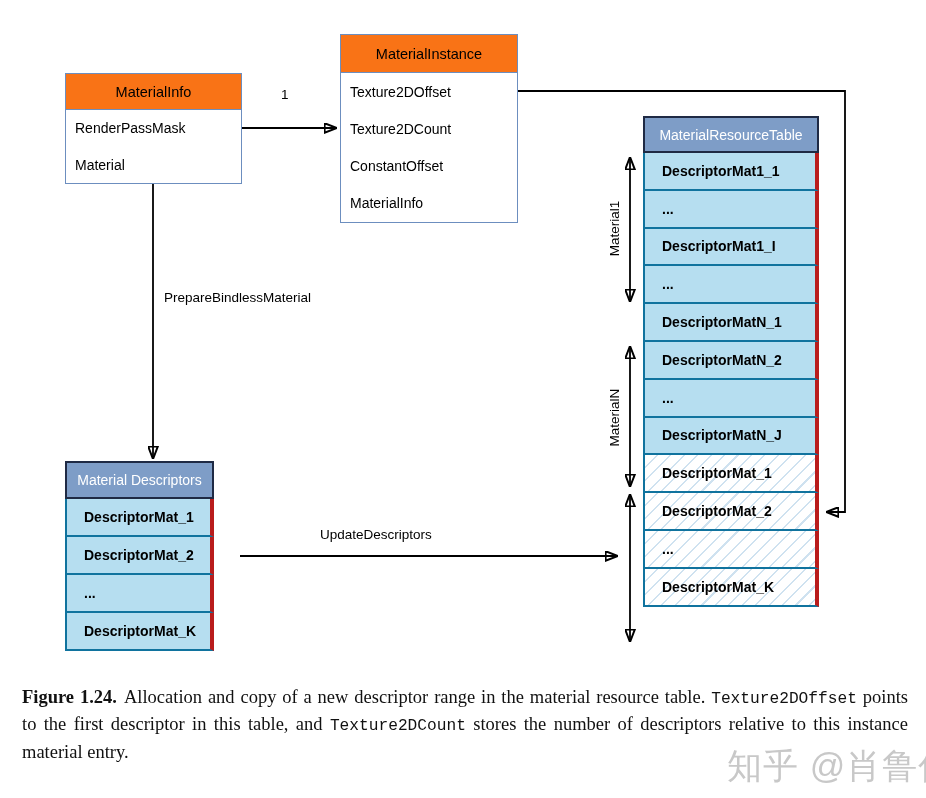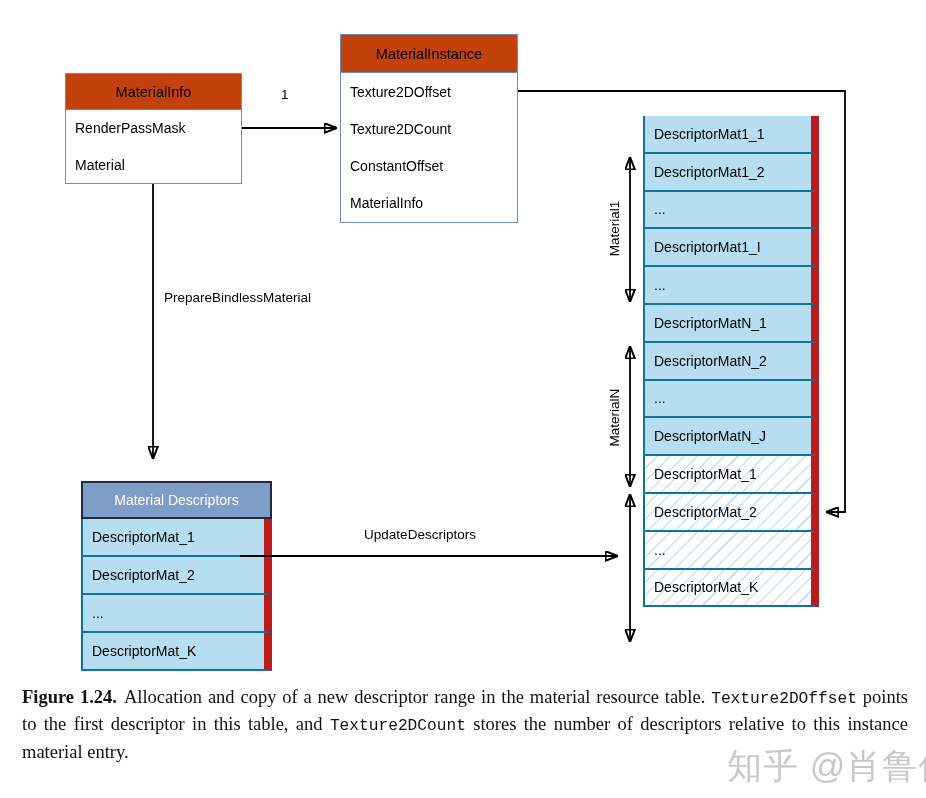--- a/index.html
+++ b/index.html
@@ -4,21 +4,21 @@
 <style>
   * { margin:0; padding:0; box-sizing:border-box; }
   html,body { background:#ffffff; }
   #stage {
     position:relative; width:926px; height:798px; background:#ffffff;
     font-family:"Liberation Sans", sans-serif; color:#000; overflow:hidden;
   }
   
   .clsbox { position:absolute; background:#ffffff; border:1.5px solid #6c8ebf; z-index:2; }
   .cls-header {
-    background:#c2410c; border-bottom:1.5px solid #6c8ebf;
+    background:#f97316; border-bottom:1.5px solid #6c8ebf;
     display:flex; align-items:center; justify-content:center;
     font-size:14.5px; color:#000;
   }
   .cls-field { display:flex; align-items:center; padding-left:9px; font-size:14px; }
 
   #cullsubmesh { left:65px; top:73px; width:177px; height:111px; }
   #cullsubmesh .cls-header { height:36px; }
   #cullsubmesh .cls-field { height:36.5px; }
 
   #materialinstance { left:340px; top:34px; width:178px; height:189px; }
@@ -26,43 +26,43 @@
   #materialinstance .cls-field { height:37px; }
 
   
   .dtable { position:absolute; z-index:2; }
   .dt-header {
     width:100%; background:#7e9dc7; color:#ffffff; border:2px solid #1f2a44;
     display:flex; align-items:center; justify-content:center; font-size:14px;
   }
   .dt-row {
     width:100%; background:#b6def0;
-    border-left:2px solid #10739e; border-right:8px solid #b91c1c; border-bottom:2px solid #10739e;
-    display:flex; align-items:center; padding-left:9px; font-size:14px; color:#000;
+    border-left:2px solid #10739e; border-right:4px solid #b91c1c; border-bottom:2px solid #10739e;
+    display:flex; align-items:center; padding-left:17px; font-size:14px; color:#000;font-weight:bold;
   }
   .dt-row.hatched {
     background:repeating-linear-gradient(135deg,
       #ffffff 0px, #ffffff 8px, #cfe2f0 8px, #cfe2f0 9.5px);
   }
   #resourcetable { left:643px; top:116px; width:176px; }
   #resourcetable .dt-header { height:37px; }
   #resourcetable .dt-row { height:37.8px; }
 
-  #materialdescriptors { left:65px; top:481px; width:191px;margin-left:16px; }
+  #materialdescriptors { left:65px; top:461px; width:149px; }
   #materialdescriptors .dt-header { height:38px; }
   #materialdescriptors .dt-row { height:38px; }
 
   
   #connectors { position:absolute; left:0; top:0; z-index:3; pointer-events:none; }
   #connectors path { fill:none; stroke:#000000; stroke-width:1.8px; }
 
   .edge-label { position:absolute; z-index:4; font-size:13.5px; color:#000; background:transparent; }
   #lbl-one { left:281px; top:87px; }
   #lbl-prepare { left:164px; top:290px; }
-  #lbl-update { left:320px; top:527px; width:200px; text-align:center; }
+  #lbl-update { left:320px; top:527px; width:200px; text-align:left; }
 
   .vlabel {
     position:absolute; z-index:4; width:84px; height:17px; text-align:center;
     font-size:13.5px; transform:rotate(-90deg); transform-origin:center center;
   }
   #lbl-material1 { left:573px; top:220px; }
   #lbl-materialn { left:573px; top:409px; }
 
   
   #caption {
@@ -93,22 +93,22 @@
 
   <div class="clsbox" id="materialinstance">
     <div class="cls-header">MaterialInstance</div>
     <div class="cls-field">Texture2DOffset</div>
     <div class="cls-field">Texture2DCount</div>
     <div class="cls-field">ConstantOffset</div>
     <div class="cls-field">MaterialInfo</div>
   </div>
 
   <div class="dtable" id="resourcetable">
+    <div class="dt-header">MaterialResourceTable</div>
     <div class="dt-row">DescriptorMat1_1</div>
-    <div class="dt-row">DescriptorMat1_2</div>
     <div class="dt-row">...</div>
     <div class="dt-row">DescriptorMat1_I</div>
     <div class="dt-row">...</div>
     <div class="dt-row">DescriptorMatN_1</div>
     <div class="dt-row">DescriptorMatN_2</div>
     <div class="dt-row">...</div>
     <div class="dt-row">DescriptorMatN_J</div>
     <div class="dt-row hatched">DescriptorMat_1</div>
     <div class="dt-row hatched">DescriptorMat_2</div>
     <div class="dt-row hatched">...</div>

